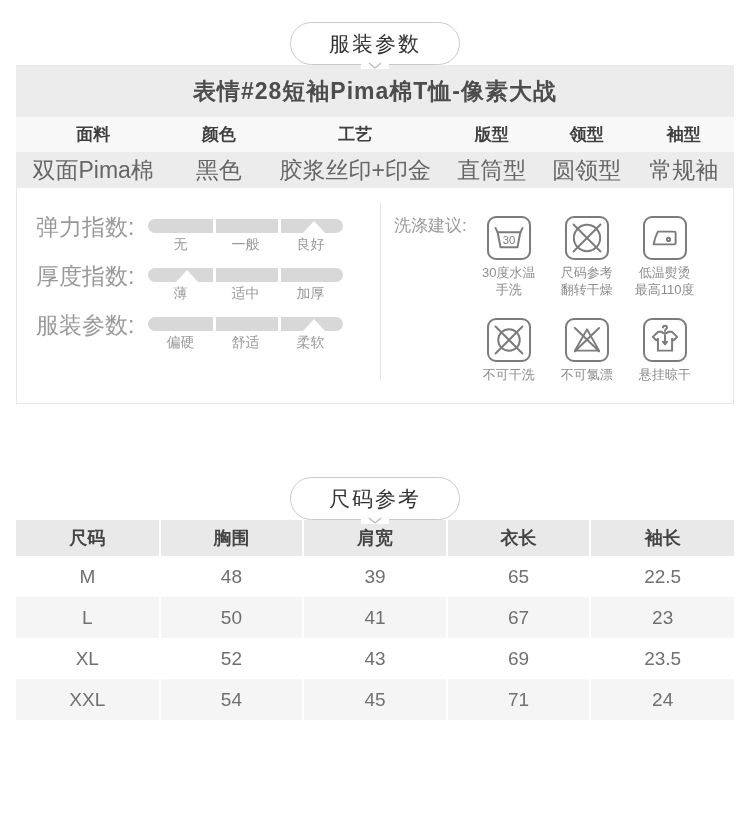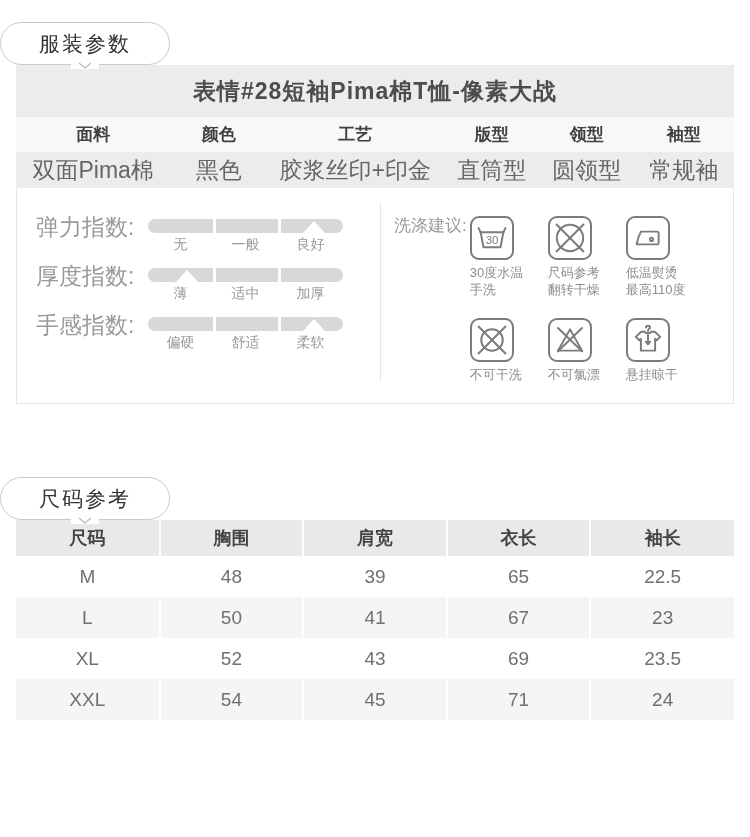--- a/index.html
+++ b/index.html
@@ -2,21 +2,21 @@
 <html><head>
 <meta charset="utf-8">
 <style>
   html,body{margin:0;padding:0;}
   body{
     width:750px;height:837px;background:#ffffff;
     font-family:"Liberation Sans","DejaVu Sans",sans-serif;color:#666;
     overflow:hidden;
   }
   
-  .pill-wrap{display:flex;}
+  .pill-wrap{display:flex;justify-content:center;}
   .pill{
     position:relative;height:43px;box-sizing:border-box;
     border:1px solid #c9c9c9;border-radius:24px;
     display:flex;align-items:center;justify-content:center;
     padding:0 38px;font-size:21px;color:#333;letter-spacing:2px;
   }
   .pill-chevron{
     position:absolute;left:50%;bottom:-5px;transform:translateX(-50%);
     background:#fff;padding:0 7px;line-height:0;
   }
@@ -57,21 +57,21 @@
   .ind-notch{
     position:absolute;bottom:0;width:0;height:0;
     border-left:11px solid transparent;border-right:11px solid transparent;
     border-bottom:12px solid #fff;transform:translateX(-50%);
   }
   .ind-levels{display:flex;margin-top:3px;}
   .ind-levels span{width:65px;text-align:center;font-size:14px;color:#999;}
   
   .wash-label{font-size:17px;color:#999;white-space:nowrap;line-height:20px;}
   .wash-grid{display:flex;flex-wrap:wrap;width:234px;margin-left:3px;}
-  .wash-cell{width:78px;display:flex;flex-direction:column;align-items:flex-start;margin-bottom:8px;}
+  .wash-cell{width:78px;display:flex;flex-direction:column;align-items:center;margin-bottom:8px;}
   .wash-box{
     width:44px;height:44px;box-sizing:border-box;border:2px solid #7c7c7c;border-radius:9px;
     display:flex;align-items:center;justify-content:center;background:#fff;
   }
   .wash-text{margin-top:4px;font-size:13px;color:#8c8c8c;line-height:17px;text-align:center;white-space:nowrap;}
   .wash-box svg{stroke:#7c7c7c;fill:none;stroke-width:1.4;stroke-linecap:round;stroke-linejoin:round;}
   .wash-box svg text{stroke:none;fill:#7c7c7c;font-size:8px;font-family:"Liberation Sans",sans-serif;}
   
   .size-table{width:100%;border-collapse:collapse;table-layout:fixed;}
   .size-table th{
@@ -162,21 +162,21 @@
           </div>
           <div class="ind-levels">
             <span>薄</span>
             <span>适中</span>
             <span>加厚</span>
           </div>
         </div>
       </div>
 
       <div class="indicator">
-        <div class="ind-label">手感指数:</div>
+        <div class="ind-label">服装参数:</div>
         <div class="ind-bar-block">
           <div class="ind-bar">
             <span class="ind-sep sep1"></span>
             <span class="ind-sep sep2"></span>
             <span class="ind-notch" style="left: 85%;"></span>
           </div>
           <div class="ind-levels">
             <span>偏硬</span>
             <span>舒适</span>
             <span>柔软</span>

